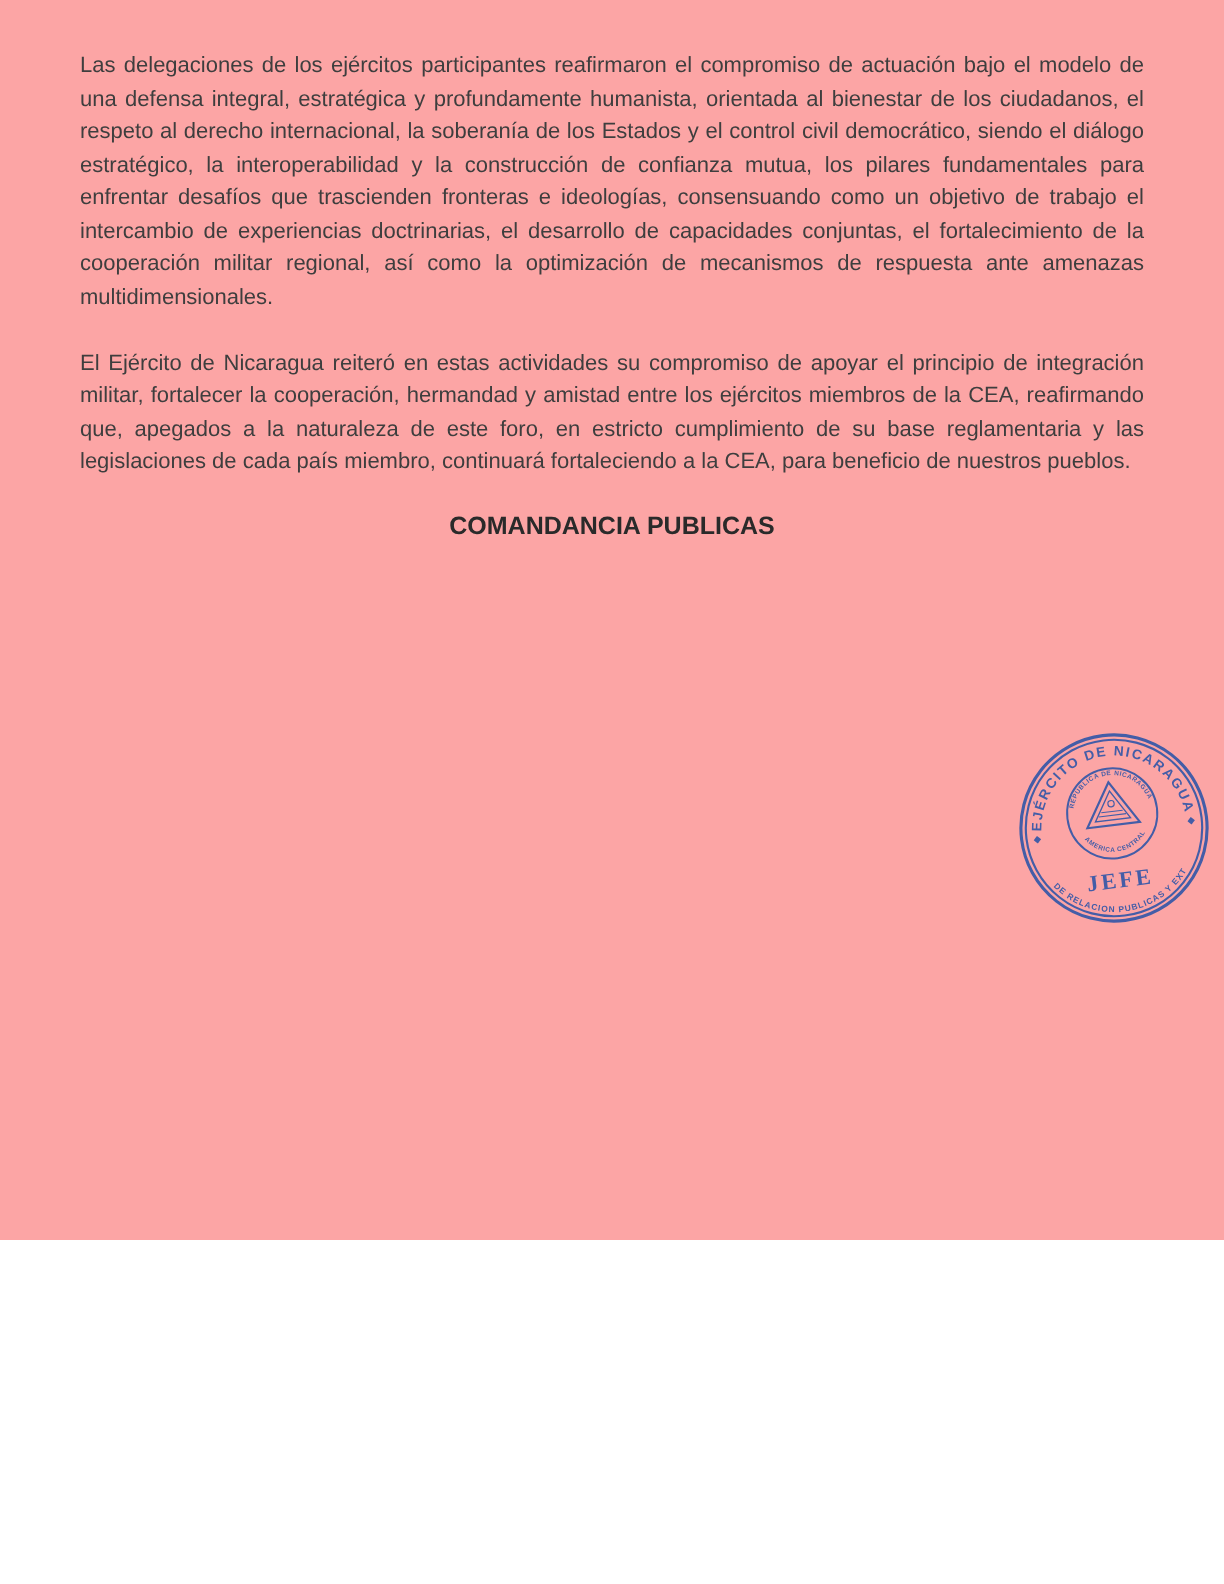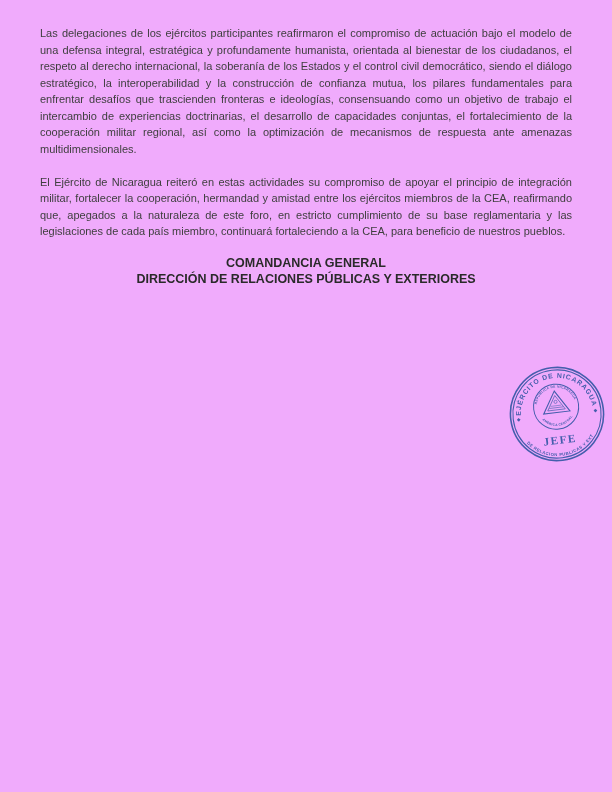--- a/index.html
+++ b/index.html
@@ -1,20 +1,20 @@
 <!DOCTYPE html>
 <html><head>
 <meta charset="utf-8">
 <style>
   html, body { margin: 0; padding: 0; background: #ffffff; }
   .page {
     position: relative;
     width: 612px;
-    height: 792px;
-    background: #f0abfc;
+    height: 620px;
+    background: #fca5a5;
     font-family: "Liberation Sans", sans-serif;
     color: #3e3e3e;
     overflow: hidden;
   }
   .content {
     position: absolute;
     top: 25px;
     left: 40px;
     width: 532px;
   }
@@ -58,22 +58,21 @@
   <div class="content">
 
     <p class="body-text justified">Las delegaciones de los ejércitos participantes reafirmaron el compromiso de actuación bajo el modelo de una defensa integral, estratégica y profundamente humanista, orientada al bienestar de los ciudadanos, el respeto al derecho internacional, la soberanía de los Estados y el control civil democrático, siendo el diálogo estratégico, la interoperabilidad y la construcción de confianza mutua, los pilares fundamentales para enfrentar desafíos que trascienden fronteras e ideologías, consensuando como un objetivo de trabajo el intercambio de experiencias doctrinarias, el desarrollo de capacidades conjuntas, el fortalecimiento de la cooperación militar regional, así como la optimización de mecanismos de respuesta ante amenazas multidimensionales.</p>
 
     <p class="body-text justified">El Ejército de Nicaragua reiteró en estas actividades su compromiso de apoyar el principio de integración militar, fortalecer la cooperación, hermandad y amistad entre los ejércitos miembros de la CEA, reafirmando que, apegados a la naturaleza de este foro, en estricto cumplimiento de su base reglamentaria y las legislaciones de cada país miembro, continuará fortaleciendo a la CEA, para beneficio de nuestros pueblos.</p>
 
 
 
 
     <div class="sig-heading">
-      <div>COMANDANCIA GENERAL</div>
-      <div>DIRECCIÓN DE RELACIONES PÚBLICAS Y EXTERIORES</div>
+      <div>COMANDANCIA PUBLICAS</div>
     </div>
   </div>
 
   <div class="seal">
     <svg viewBox="0 0 100 100" width="98" height="98">
       <defs>
         <path id="arcTopBig" d="M 15.2 62.6 A 37 37 0 1 1 84.8 62.6" fill="none"></path>
         <path id="arcBottomSmall" d="M 9.6 64.7 A 43 43 0 0 0 90.4 64.7" fill="none"></path>
         <path id="arcInnerTop" d="M 31.3 50 A 20 20 0 1 1 68.7 50" fill="none"></path>
         <path id="arcInnerBottom" d="M 32.1 49.5 A 19 19 0 0 0 67.9 49.5" fill="none"></path>

